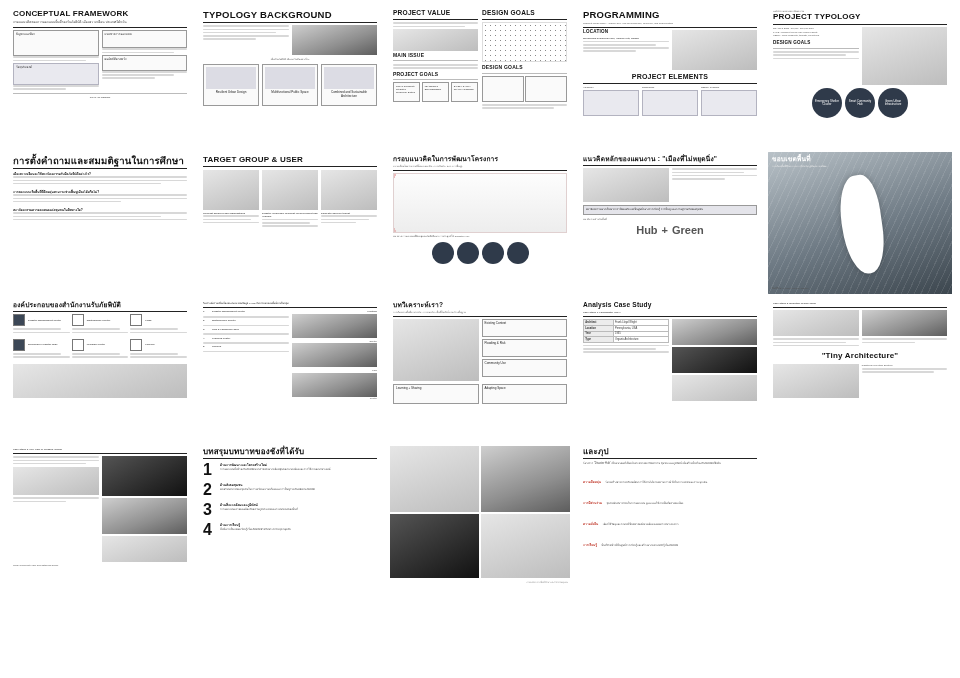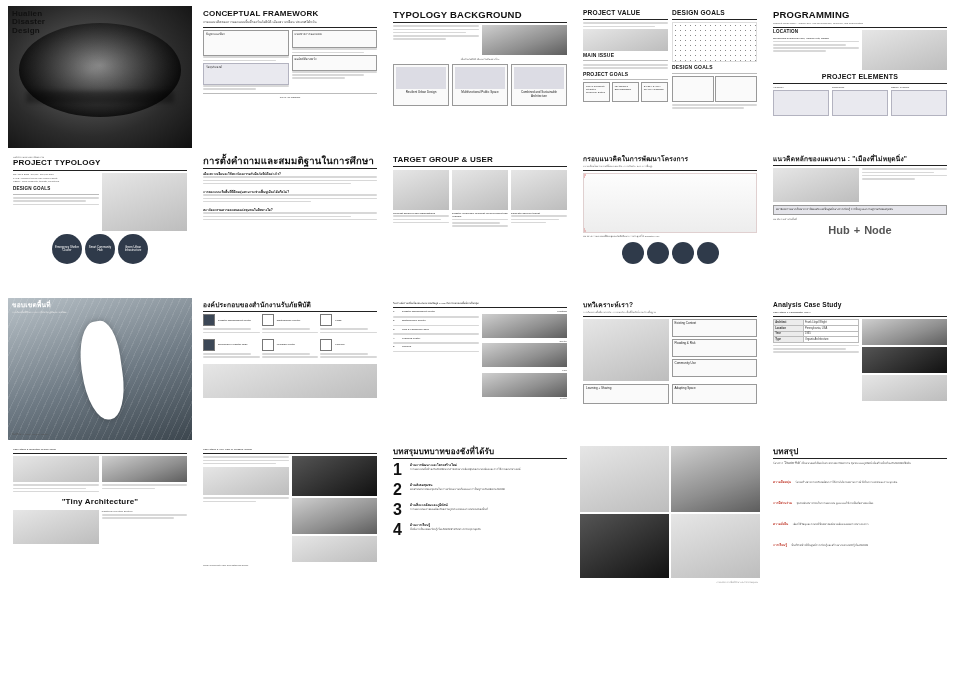--- a/index.html
+++ b/index.html
@@ -134,28 +134,20 @@
       repeating-linear-gradient(115deg, rgba(255,255,255,.10) 0 1px, transparent 1px 6px),
       linear-gradient(160deg,#b9c2c8,#6e7a84 55%,#3c464e);
   }
 </style>
 </head>
 <body>
 
 <div class="board">
   <div class="grid">
 
-    <div class="panel" style="padding:0;">
-      <div class="logo">
-        <div>Hualien</div>
-        <div>Disaster</div>
-        <div>Design</div>
-      </div>
-      <div class="collage"></div>
-    </div>
 
     <div class="panel">
       <div class="ptitle big">CONCEPTUAL FRAMEWORK</div>
       <div class="psub">กรอบแนวคิดของการออกแบบพื้นที่รองรับภัยพิบัติ เมืองฮวาเหลียน ประเทศไต้หวัน</div>
       <div class="rule"></div>
       <div class="cols2">
         <div>
           <div class="box" style="height:26px"><span>ปัญหาและที่มา</span></div>
           <div class="ln l"></div>
           <div class="ln m"></div>
@@ -373,21 +365,21 @@
           <div class="ln s"></div>
         </div>
       </div>
       <div class="box hl" style="margin-top:3px;font-size:2.6px;line-height:1.5">
         <span>สถาปัตยกรรมควรเป็นมากกว่าที่หลบภัย แต่เป็นศูนย์กลางการเรียนรู้ การฟื้นฟู และการอยู่ร่วมกันของชุมชน</span>
       </div>
       <div class="tiny" style="margin-top:3px">แนวคิดร่วมสำหรับพื้นที่</div>
       <div class="hubsite" style="margin-top:2px">
         <span>Hub</span>
         <span>+</span>
-        <span>Node</span>
+        <span>Green</span>
       </div>
     </div>
 
     <div class="panel" style="padding:0;">
       <div style="position:absolute;inset:0" class="waves"></div>
       <div class="taiwan"></div>
       <div style="position:absolute;left:4px;top:4px;z-index:3;color:#fff;">
         <div class="ptitle" style="color:#fff">ขอบเขตพื้นที่</div>
         <div class="tiny" style="color:#eee;width:80px">การเลือกพื้นที่ศึกษาจากเกาะไต้หวัน สู่เมืองฮวาเหลียน</div>
       </div>
@@ -640,21 +632,21 @@
         <div class="imgph"></div>
       </div>
       <div class="mini-img-grid" style="height:64px;margin-top:2px">
         <div class="imgph dark2"></div>
         <div class="imgph light"></div>
       </div>
       <div class="footer-note">ภาพบรรยากาศพื้นที่ศึกษาและกิจกรรมชุมชน</div>
     </div>
 
     <div class="panel">
-      <div class="ptitle big">บทสรุป</div>
+      <div class="ptitle big">และภุป</div>
       <div class="rule"></div>
       <div class="txtblock" style="margin-bottom:3px">โครงการ "Disaster Hub" เป็นแนวคิดที่เชื่อมโยงระหว่างสถาปัตยกรรม ชุมชน และภูมิทัศน์ เพื่อสร้างพื้นที่รองรับภัยพิบัติที่ยั่งยืน</div>
       <div>
         <span class="numhead redaccent">ความยืดหยุ่น</span>
         <span class="txtblock">โครงสร้างสามารถปรับเปลี่ยนการใช้งานได้ตามสถานการณ์ ทั้งในภาวะปกติและภาวะฉุกเฉิน</span>
       </div>
       <div style="margin-top:3px">
         <span class="numhead redaccent">การมีส่วนร่วม</span>
         <span class="txtblock">ชุมชนมีบทบาทร่วมในการออกแบบ ดูแล และใช้งานพื้นที่อย่างต่อเนื่อง</span>
       </div>

